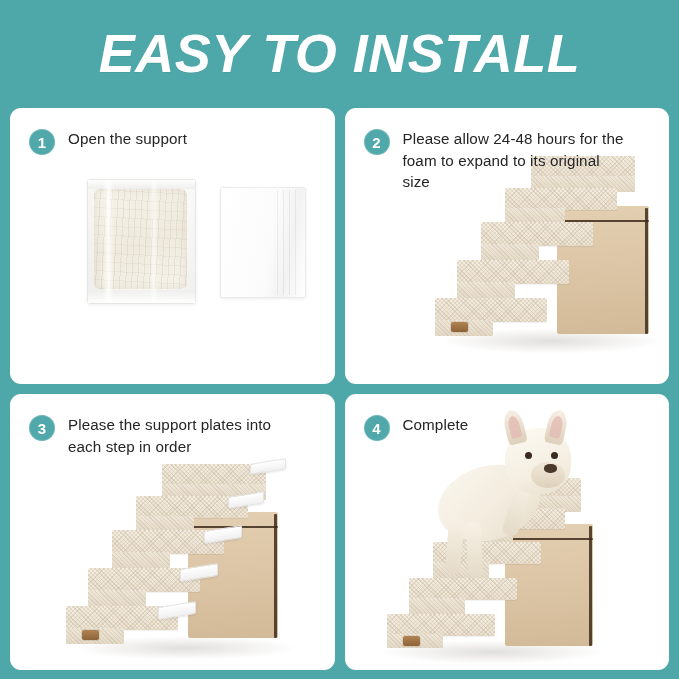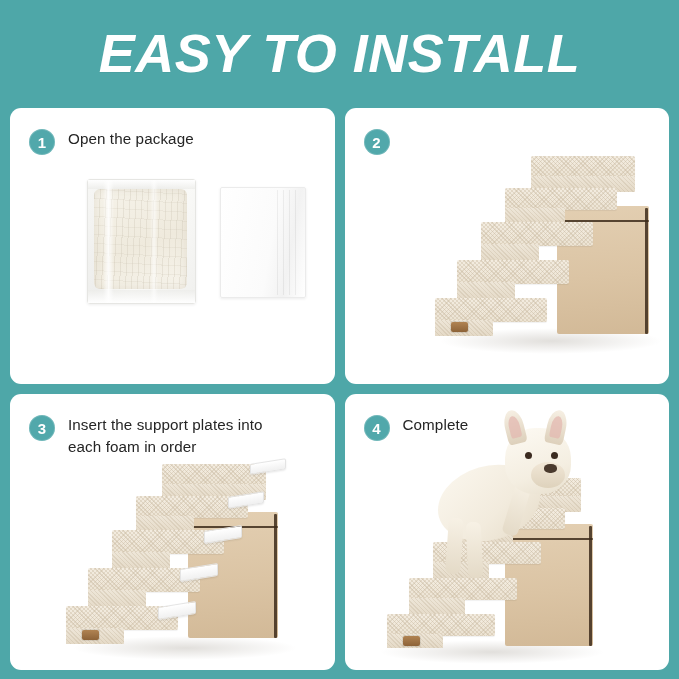--- a/index.html
+++ b/index.html
@@ -188,21 +188,21 @@
           <div class="plate-edge" style="right:9px"></div>
           <div class="plate-edge" style="right:15px"></div>
           <div class="plate-edge" style="right:21px"></div>
           <div class="plate-edge" style="right:27px"></div>
         </div>
 
       </div>
 
       <div class="head">
         <div class="badge">1</div>
-        <div class="htext">Open the package</div>
+        <div class="htext">Open the support</div>
       </div>
     </div>
 
     <div class="card">
       <div class="art">
 
         <div class="stairs" style="left:88px;top:42px;width:236px;height:202px;">
           <div class="base-shadow" style="left:6px;top:178px;width:224px;height:26px;"></div>
 
           <div class="stair-side" style="left:124px;top:56px;width:92px;height:128px;border-radius:2px;"></div>
@@ -225,20 +225,21 @@
           <div class="riser" style="left:2px;top:170px;width:58px;height:16px;"></div>
 
           <div class="tag" style="left:18px;top:172px;"></div>
         </div>
 
 
       </div>
 
       <div class="head">
         <div class="badge">2</div>
+        <div class="htext" style="max-width:228px">Please allow 24-48 hours for the foam to expand to its original size</div>
       </div>
     </div>
 
     <div class="card">
       <div class="art">
 
         <div class="stairs" style="left:52px;top:66px;width:250px;height:200px;">
           <div class="base-shadow" style="left:10px;top:176px;width:226px;height:24px;"></div>
 
           <div class="stair-side" style="left:126px;top:52px;width:90px;height:126px;border-radius:2px;"></div>
@@ -262,21 +263,21 @@
           <div class="ins-plate" style="left:118px;top:106px;width:36px;height:11px;transform:skewY(-9deg);"></div>
           <div class="ins-plate" style="left:96px;top:144px;width:36px;height:11px;transform:skewY(-9deg);"></div>
 
           <div class="tag" style="left:20px;top:170px;"></div>
         </div>
 
       </div>
 
       <div class="head">
         <div class="badge">3</div>
-        <div class="htext" style="max-width:232px">Insert the support plates into each foam in order</div>
+        <div class="htext" style="max-width:232px">Please the support plates into each step in order</div>
       </div>
     </div>
 
     <div class="card">
       <div class="art">
 
         <div class="stairs" style="left:20px;top:80px;width:260px;height:190px;">
           <div class="base-shadow" style="left:14px;top:166px;width:226px;height:24px;"></div>
 
           <div class="stair-side" style="left:140px;top:50px;width:88px;height:122px;border-radius:2px;"></div>

